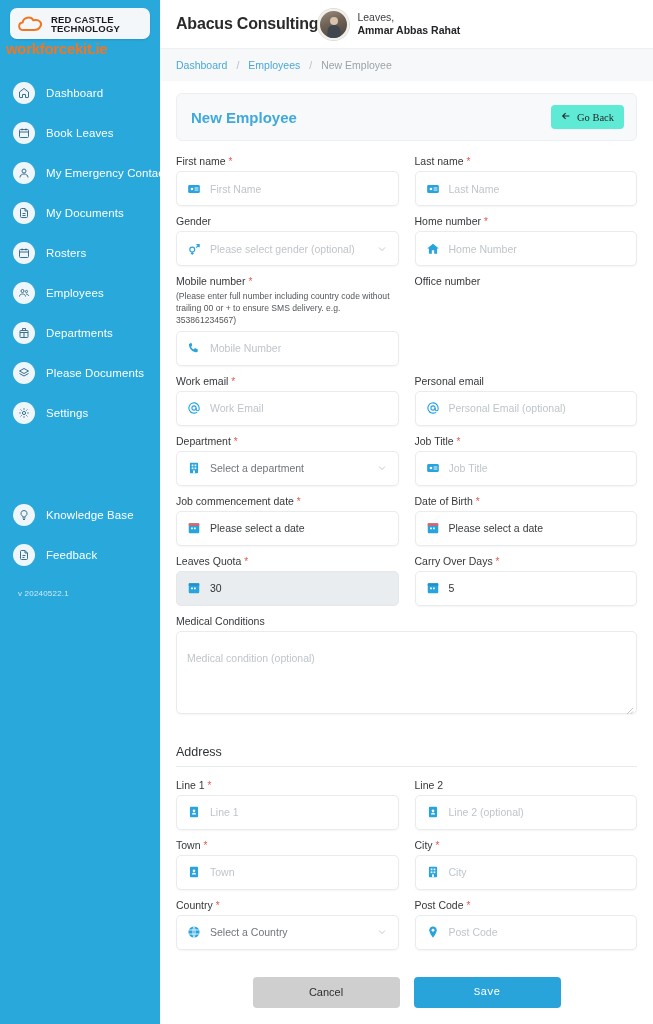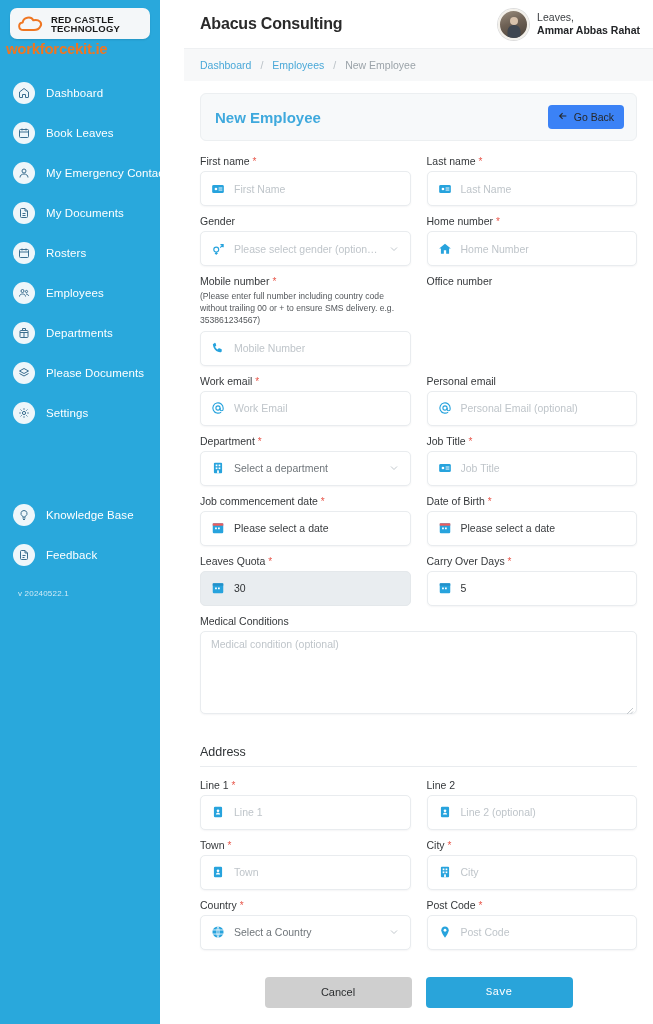--- a/index.html
+++ b/index.html
@@ -2,21 +2,21 @@
 <html><head>
 <meta charset="utf-8">
 <style>
   * { box-sizing: border-box; margin: 0; padding: 0; }
   html, body {
     width: 653px; height: 1024px;
     font-family: "Liberation Sans", sans-serif;
     background: #ffffff;
     overflow: hidden;
   }
-  .app { display: flex; width: 653px; height: 1024px; gap: 24px; }
+  .app { display: flex; width: 653px; height: 1024px; }
 
   
   .sidebar {
     width: 160px; min-width: 160px; height: 1024px;
     background: #29a8dc;
     display: flex; flex-direction: column;
     position: relative;
   }
   .logo-box {
     margin: 8px 10px 0 10px;
@@ -63,21 +63,21 @@
   .nav-bottom { margin-top: 62px; }
   .version {
     color: #cfeaf6; font-size: 8px; padding: 14px 0 0 18px; letter-spacing: .2px;
   }
 
   
   .main { flex: 1; height: 1024px; background: #ffffff; overflow: hidden; position: relative; }
 
   .topbar {
     height: 49px; background: #ffffff;
-    display: flex; align-items: center; justify-content: space-between;
+    display: flex; align-items: center; 
     padding: 0 13px 0 16px;
     border-bottom: 1px solid #eef0f2;
   }
   .company-title { font-size: 16px; font-weight: bold; color: #2a2a2a; letter-spacing: -.2px; }
   .user-box { display: flex; align-items: center; gap: 8px; }
   .avatar {
     width: 31px; height: 31px; border-radius: 50%;
     background: linear-gradient(160deg,#9a8d7e 0%,#6d6054 45%,#4b4239 100%);
     border: 2px solid #f3f0ea;
     position: relative; overflow: hidden;
@@ -115,25 +115,25 @@
     background: #f7f9fa;
     border: 1px solid #eceff1;
     border-radius: 6px;
     height: 48px;
     display: flex; align-items: center; justify-content: space-between;
     padding: 0 12px 0 14px;
     margin-bottom: 14px;
   }
   .card-title { color: #3fa9dd; font-size: 15px; font-weight: bold; }
   .goback-btn {
-    background: #3b82f6; border: none; border-radius: 4px;
+    background: #5eead4; border: none; border-radius: 4px;
     height: 24px; padding: 0 10px;
     display: flex; align-items: center; gap: 6px;
     font-size: 10.5px; color: #26282a; cursor: pointer;
-    font-family: Liberation Sans, sans-serif;
+    font-family: Liberation Serif, serif;
   }
   .goback-btn svg { width: 10px; height: 10px; }
 
   
   .row { display: flex; gap: 16px; align-items: flex-start; }
   .col { flex: 1; min-width: 0; margin-bottom: 9px; }
   .col.full { flex: 0 0 100%; }
 
   .flabel {
     font-size: 10.5px; color: #35383b; margin-bottom: 4px; display: block;
@@ -157,21 +157,21 @@
   .field .fico { width: 14px; min-width: 14px; height: 14px; color: #27a3dd; display: flex; align-items: center; justify-content: center; }
   .field .fico svg { width: 14px; height: 14px; display: block; }
   .ph { font-size: 10.5px; color: #bfc5ca; white-space: nowrap; overflow: hidden; text-overflow: ellipsis; }
   .val { font-size: 10.5px; color: #2f3235; }
   .val.dark { color: #3a3d40; }
   .chev { margin-left: auto; color: #c2c8cd; display: flex; }
   .chev svg { width: 12px; height: 12px; }
 
   .textarea-box {
     background: #ffffff; border: 1px solid #e9ecef; border-radius: 5px;
-    height: 83px; padding: 2px 10px; position: relative;
+    height: 83px; padding: 16px 10px; position: relative;
     box-shadow: 0 1px 2px rgba(16,24,40,.045);
   }
   .textarea-box .ph { font-size: 10.5px; color: #bfc5ca; }
   .resize-grip {
     position: absolute; right: 2px; bottom: 2px; width: 10px; height: 10px;
     color: #c3c8cc;
   }
   .resize-grip svg { width: 10px; height: 10px; }
 
   .section-head { margin: 22px 0 2px 0; }

